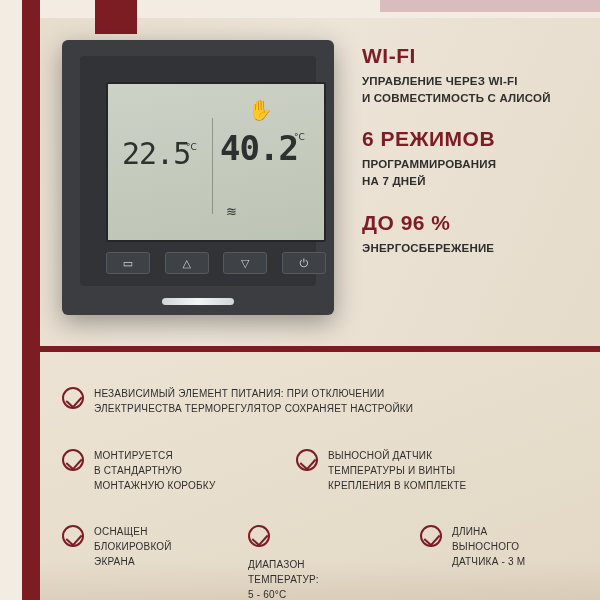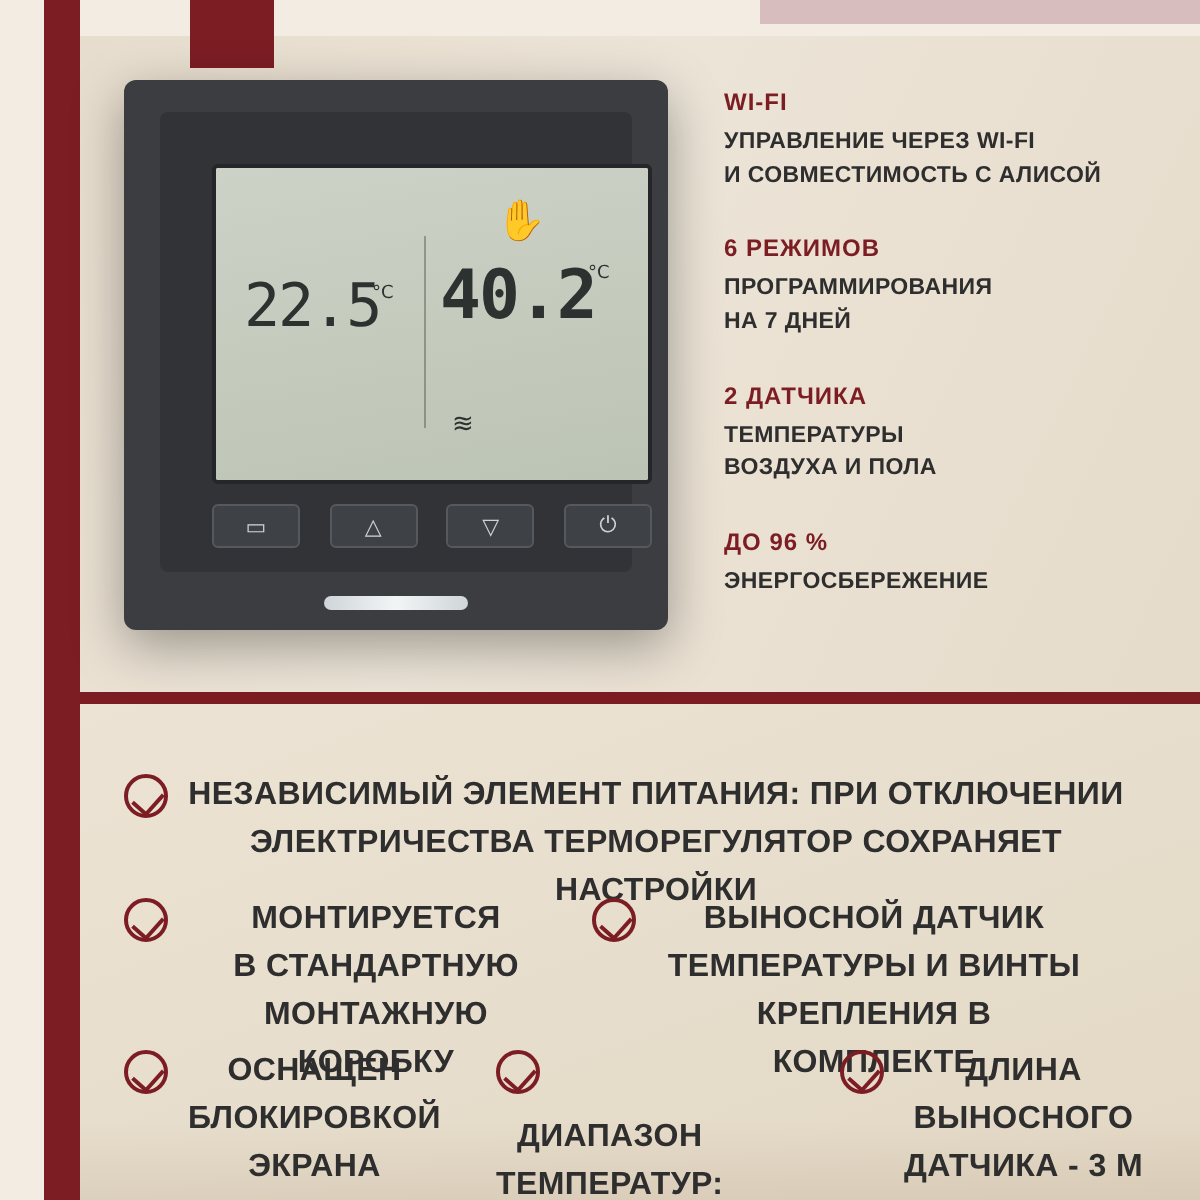--- a/index.html
+++ b/index.html
@@ -125,21 +125,21 @@
     border-radius: 4px;
   }
 
   
   .features {
     position: absolute; left: 362px; top: 44px; width: 228px;
   }
   .feature { margin-bottom: 21px; }
   .feature h3 {
     color: #7c1d24;
-    font-size: 12px;
+    font-size: 21px;
     font-weight: bold;
     letter-spacing: 0.5px;
     margin-bottom: 5px;
   }
   .feature p {
     color: #2e2e2e;
     font-size: 11.5px;
     font-weight: bold;
     line-height: 1.45;
     letter-spacing: 0.2px;
@@ -164,25 +164,24 @@
     content: "";
     position: absolute;
     left: 5px; top: 4px;
     width: 8px; height: 12px;
     border-right: 2px solid #7c1d24;
     border-bottom: 2px solid #7c1d24;
     transform: rotate(42deg);
   }
   .checktext {
     color: #2e2e2e;
-    font-size: 16px;
-    font-weight: bold;
+    font-size: 10px;
+    font-weight: normal;
     line-height: 1.5;
     letter-spacing: 0.2px;
-    text-align: center;
   }
   #row-battery { left: 62px; top: 386px; width: 500px; }
   #row-mount   { left: 62px; top: 448px; width: 220px; }
   #row-sensor  { left: 296px; top: 448px; width: 250px; }
   #row-lock    { left: 62px; top: 524px; width: 180px; }
   #row-range   { left: 248px; top: 524px; width: 160px; flex-direction: column; }
   #row-length  { left: 420px; top: 524px; width: 160px; }
 </style>
 </head>
 <body>
@@ -222,24 +221,20 @@
 <div class="features">
   <div class="feature">
     <h3>WI-FI</h3>
     <p>УПРАВЛЕНИЕ ЧЕРЕЗ WI-FI<br>И СОВМЕСТИМОСТЬ С АЛИСОЙ</p>
   </div>
   <div class="feature">
     <h3>6 РЕЖИМОВ</h3>
     <p>ПРОГРАММИРОВАНИЯ<br>НА 7 ДНЕЙ</p>
   </div>
   <div class="feature">
-    <h3>2 ДАТЧИКА</h3>
-    <p>ТЕМПЕРАТУРЫ<br>ВОЗДУХА И ПОЛА</p>
-  </div>
-  <div class="feature">
     <h3>ДО 96 %</h3>
     <p>ЭНЕРГОСБЕРЕЖЕНИЕ</p>
   </div>
 </div>
 
 <div class="checkrow" id="row-battery">
   <div class="check"></div>
   <div class="checktext">НЕЗАВИСИМЫЙ ЭЛЕМЕНТ ПИТАНИЯ: ПРИ ОТКЛЮЧЕНИИ<br>ЭЛЕКТРИЧЕСТВА ТЕРМОРЕГУЛЯТОР СОХРАНЯЕТ НАСТРОЙКИ</div>
 </div>
 <div class="checkrow" id="row-mount">

